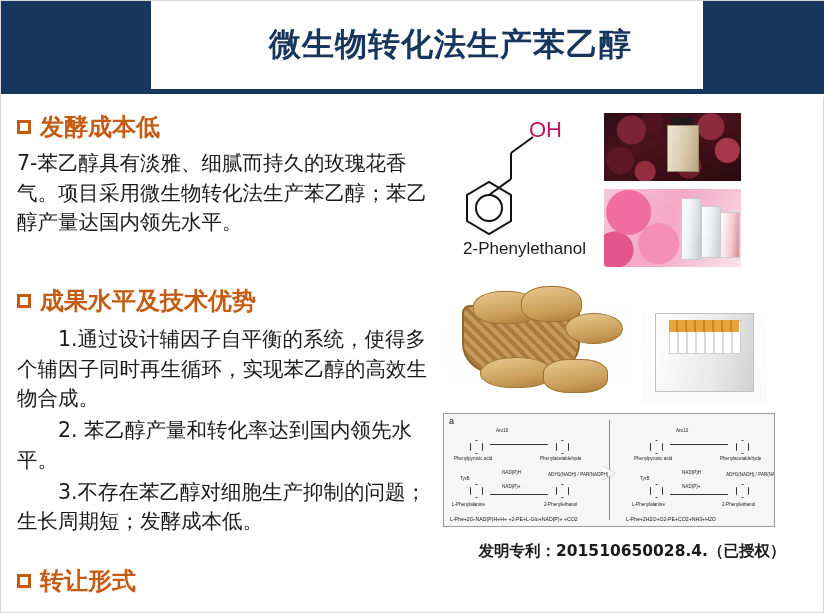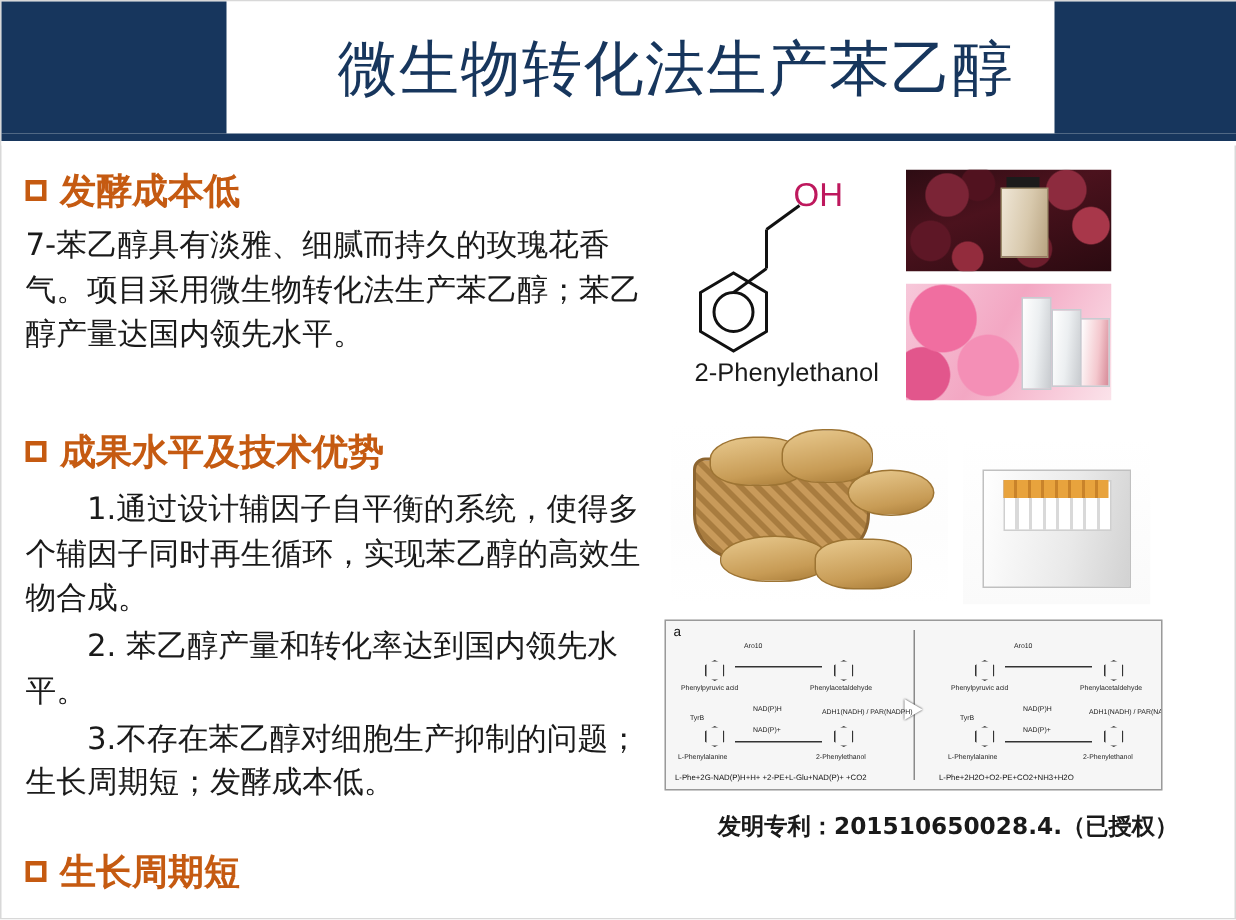--- a/index.html
+++ b/index.html
@@ -25,21 +25,21 @@
     position:absolute;left:0;top:0;width:150px;height:88px;
     background:#17365d;
   }
   .title-band .stripe-right{
     position:absolute;right:0;top:0;width:122px;height:88px;
     background:#17365d;
   }
   .title-text{
     position:absolute;left:150px;top:8px;width:599px;height:72px;
     display:flex;align-items:center;justify-content:center;
-    font-size:40px;font-weight:normal;color:#17365d;
+    font-size:32px;font-weight:bold;color:#17365d;
     letter-spacing:1px;
     font-family:"DejaVu Sans","Liberation Sans",sans-serif;
   }
   .band-rule{
     position:absolute;left:0;top:88px;width:824px;height:5px;
     background:#17365d;
   }
   .band-rule2{
     position:absolute;left:0;top:93px;width:824px;height:3px;
     background:#ffffff;
@@ -248,21 +248,21 @@
       <div class="body-text">
         <p class="p-indent">1.通过设计辅因子自平衡的系统，使得多个辅因子同时再生循环，实现苯乙醇的高效生物合成。</p>
         <p class="p-indent">2. 苯乙醇产量和转化率达到国内领先水平。</p>
         <p class="p-indent">3.不存在苯乙醇对细胞生产抑制的问题；生长周期短；发酵成本低。</p>
       </div>
     </div>
 
     <div class="sec3">
       <div class="heading">
         <span class="bullet"></span>
-        <span>生长周期短</span>
+        <span>转让形式</span>
       </div>
     </div>
 
   </div>
 
   <div class="right-col">
 
     <div class="molecule">
       <svg width="160" height="150" viewBox="0 0 160 150">
         <g stroke="#111" stroke-width="2" fill="none">

